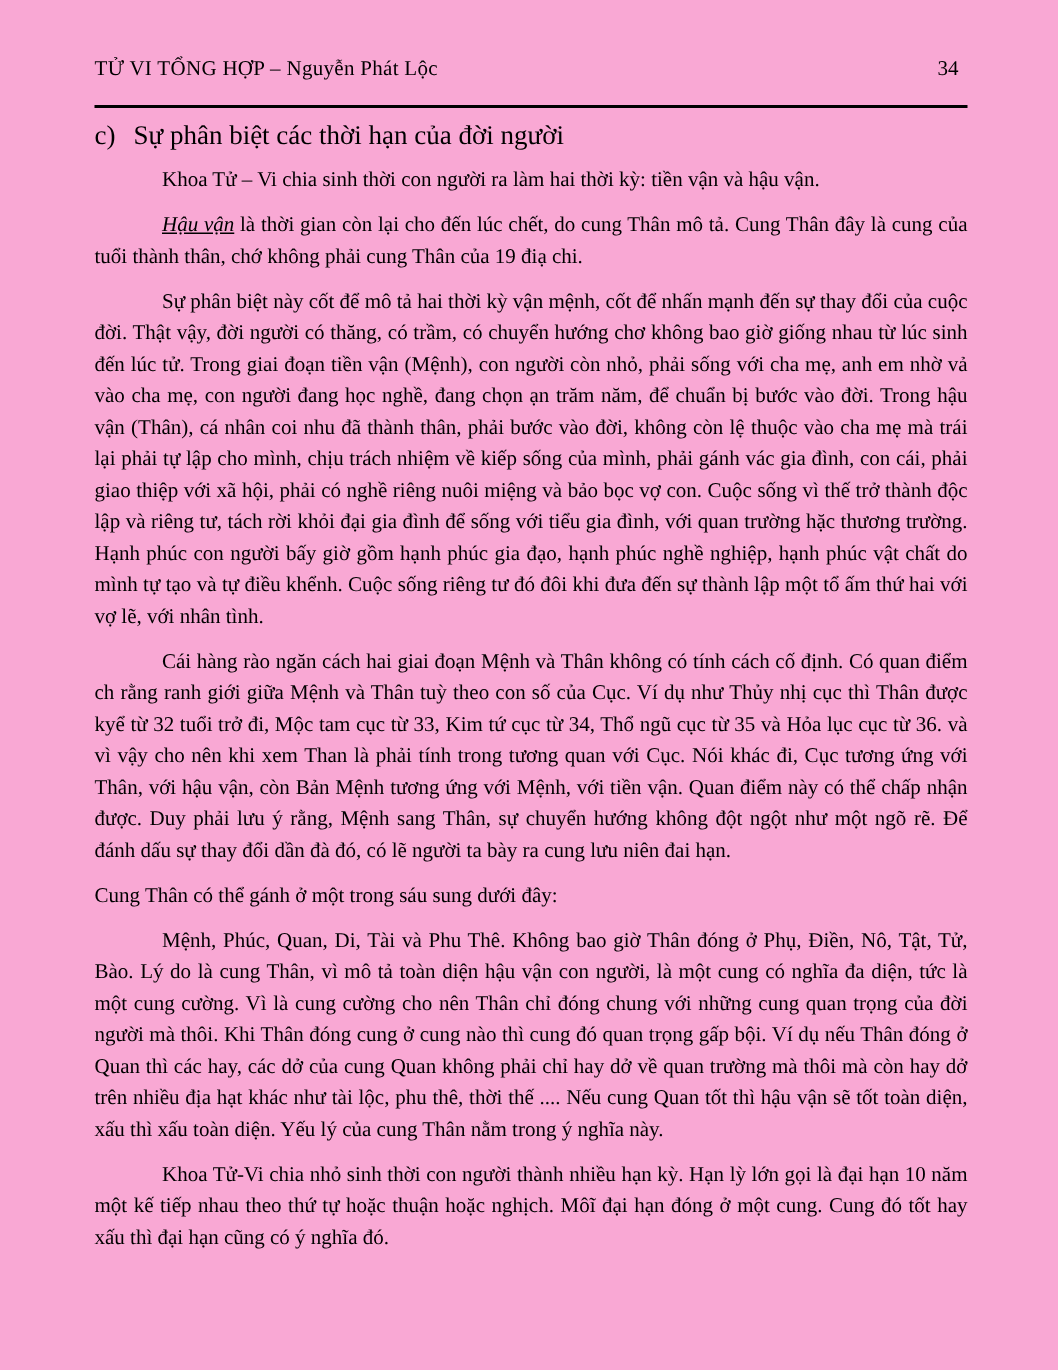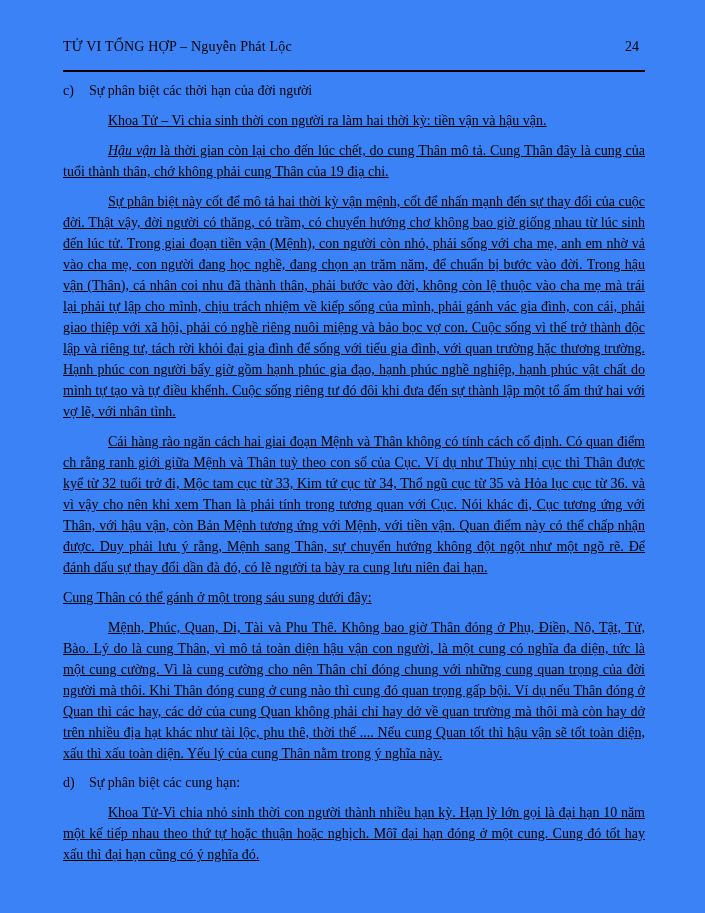--- a/index.html
+++ b/index.html
@@ -4,21 +4,21 @@
 <style>
   html, body {
     margin: 0;
     padding: 0;
     background: #ffffff;
   }
   .page {
     position: relative;
     width: 705px;
     height: 913px;
-    background: #3b82f6;
+    background: #f9a8d4;
     color: #000000;
     font-family: "Liberation Serif", "DejaVu Serif", serif;
     box-sizing: border-box;
     padding: 38px 60px 0 63px;
     overflow: hidden;
   }
   .header {
     display: flex;
     justify-content: space-between;
     align-items: baseline;
@@ -31,55 +31,53 @@
     border: none;
     border-top: 2px solid #000000;
     margin: 14px 0 0 0;
     width: 100%;
   }
   .body-text {
     margin-top: 6px;
   }
   p.heading {
     margin: 8px 0 0 0;
-    font-size: 14px;
+    font-size: 18px;
     line-height: 21px;
   }
   p.heading .marker {
     display: inline-block;
     width: 26px;
   }
   p.para {
     margin: 9px 0 0 0;
     font-size: 14px;
     line-height: 21px;
     text-align: justify;
-    text-decoration: underline;
   }
   p.para.indent {
     text-indent: 45px;
   }
   .lead {
     font-style: italic;
     text-decoration: underline;
   }
 </style>
 </head>
 <body>
 
 <div class="page">
   <div class="header">
     <span class="header-title">TỬ VI TỔNG HỢP – Nguyễn Phát Lộc</span>
-    <span class="header-page">24</span>
+    <span class="header-page">34</span>
   </div>
   <div class="rule"></div>
   <div class="body-text" id="blocks">
       <p class="heading"><span class="marker">c)</span><span>Sự phân biệt các thời hạn của đời người</span></p>
       <p class="para indent"><span>Khoa Tử – Vi chia sinh thời con người ra làm hai thời kỳ: tiền vận và hậu vận.</span></p>
       <p class="para indent"><span class="lead">Hậu vận</span><span> là thời gian còn lại cho đến lúc chết, do cung Thân mô tả. Cung Thân đây là cung của tuổi thành thân, chớ không phải cung Thân của 19 điạ chi.</span></p>
       <p class="para indent"><span>Sự phân biệt này cốt để mô tả hai thời kỳ vận mệnh, cốt để nhấn mạnh đến sự thay đổi của cuộc đời. Thật vậy, đời người có thăng, có trầm, có chuyển hướng chơ không bao giờ giống nhau từ lúc sinh đến lúc tử. Trong giai đoạn tiền vận (Mệnh), con người còn nhỏ, phải sống với cha mẹ, anh em nhờ vả vào cha mẹ, con người đang học nghề, đang chọn ạn trăm năm, để chuẩn bị bước vào đời. Trong hậu vận (Thân), cá nhân coi nhu đã thành thân, phải bước vào đời, không còn lệ thuộc vào cha mẹ mà trái lại phải tự lập cho mình, chịu trách nhiệm về kiếp sống của mình, phải gánh vác gia đình, con cái, phải giao thiệp với xã hội, phải có nghề riêng nuôi miệng và bảo bọc vợ con. Cuộc sống vì thế trở thành độc lập và riêng tư, tách rời khỏi đại gia đình để sống với tiểu gia đình, với quan trường hặc thương trường. Hạnh phúc con người bấy giờ gồm hạnh phúc gia đạo, hạnh phúc nghề nghiệp, hạnh phúc vật chất do mình tự tạo và tự điều khểnh. Cuộc sống riêng tư đó đôi khi đưa đến sự thành lập một tổ ấm thứ hai với vợ lẽ, với nhân tình.</span></p>
       <p class="para indent"><span>Cái hàng rào ngăn cách hai giai đoạn Mệnh và Thân không có tính cách cố định. Có quan điểm ch rằng ranh giới giữa Mệnh và Thân tuỳ theo con số của Cục. Ví dụ như Thủy nhị cục thì Thân được kyể từ 32 tuổi trở đi, Mộc tam cục từ 33, Kim tứ cục từ 34, Thổ ngũ cục từ 35 và Hỏa lục cục từ 36. và vì vậy cho nên khi xem Than là phải tính trong tương quan với Cục. Nói khác đi, Cục tương ứng với Thân, với hậu vận, còn Bản Mệnh tương ứng với Mệnh, với tiền vận. Quan điểm này có thể chấp nhận được. Duy phải lưu ý rằng, Mệnh sang Thân, sự chuyển hướng không đột ngột như một ngõ rẽ. Để đánh dấu sự thay đổi dần đà đó, có lẽ người ta bày ra cung lưu niên đai hạn.</span></p>
       <p class="para"><span>Cung Thân có thể gánh ở một trong sáu sung dưới đây:</span></p>
       <p class="para indent"><span>Mệnh, Phúc, Quan, Di, Tài và Phu Thê. Không bao giờ Thân đóng ở Phụ, Điền, Nô, Tật, Tử, Bào. Lý do là cung Thân, vì mô tả toàn diện hậu vận con người, là một cung có nghĩa đa diện, tức là một cung cường. Vì là cung cường cho nên Thân chỉ đóng chung với những cung quan trọng của đời người mà thôi. Khi Thân đóng cung ở cung nào thì cung đó quan trọng gấp bội. Ví dụ nếu Thân đóng ở Quan thì các hay, các dở của cung Quan không phải chỉ hay dở về quan trường mà thôi mà còn hay dở trên nhiều địa hạt khác như tài lộc, phu thê, thời thế .... Nếu cung Quan tốt thì hậu vận sẽ tốt toàn diện, xấu thì xấu toàn diện. Yếu lý của cung Thân nằm trong ý nghĩa này.</span></p>
-      <p class="heading"><span class="marker">d)</span><span>Sự phân biệt các cung hạn:</span></p>
       <p class="para indent"><span>Khoa Tử-Vi chia nhỏ sinh thời con người thành nhiều hạn kỳ. Hạn lỳ lớn gọi là đại hạn 10 năm một kế tiếp nhau theo thứ tự hoặc thuận hoặc nghịch. Môĩ đại hạn đóng ở một cung. Cung đó tốt hay xấu thì đại hạn cũng có ý nghĩa đó.</span></p>
     </div>
 </div>
 
 </body></html>

